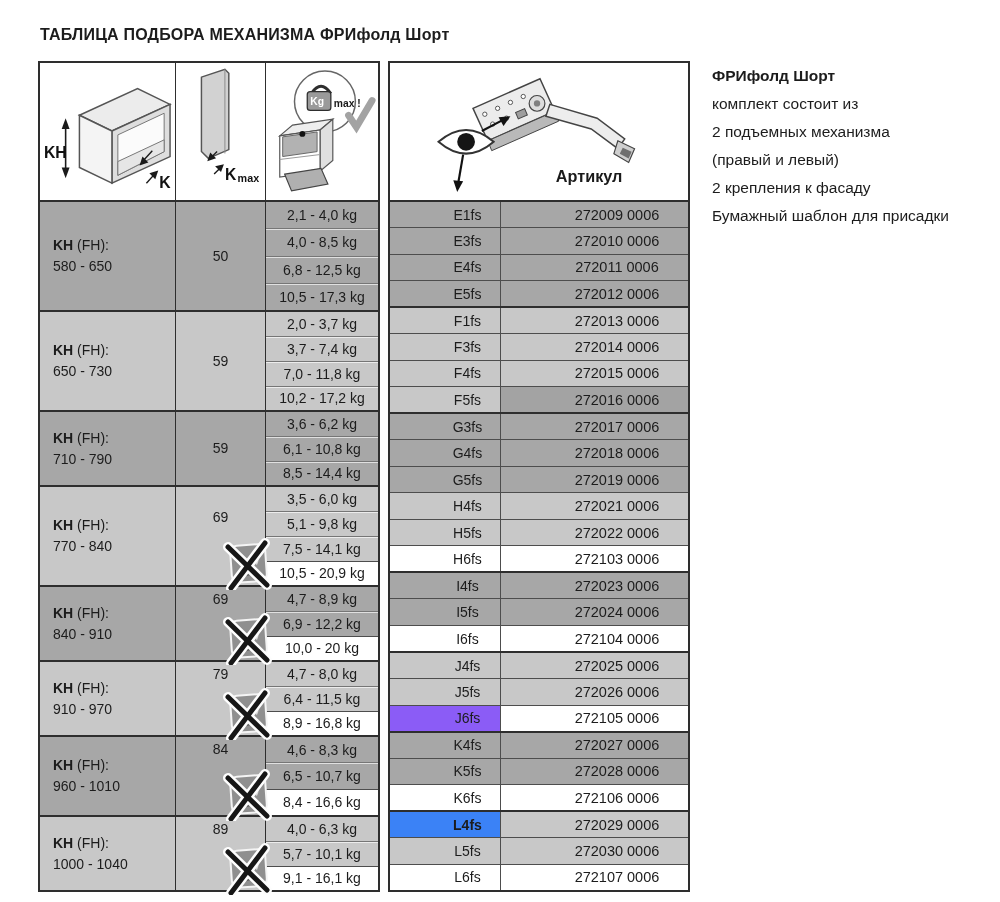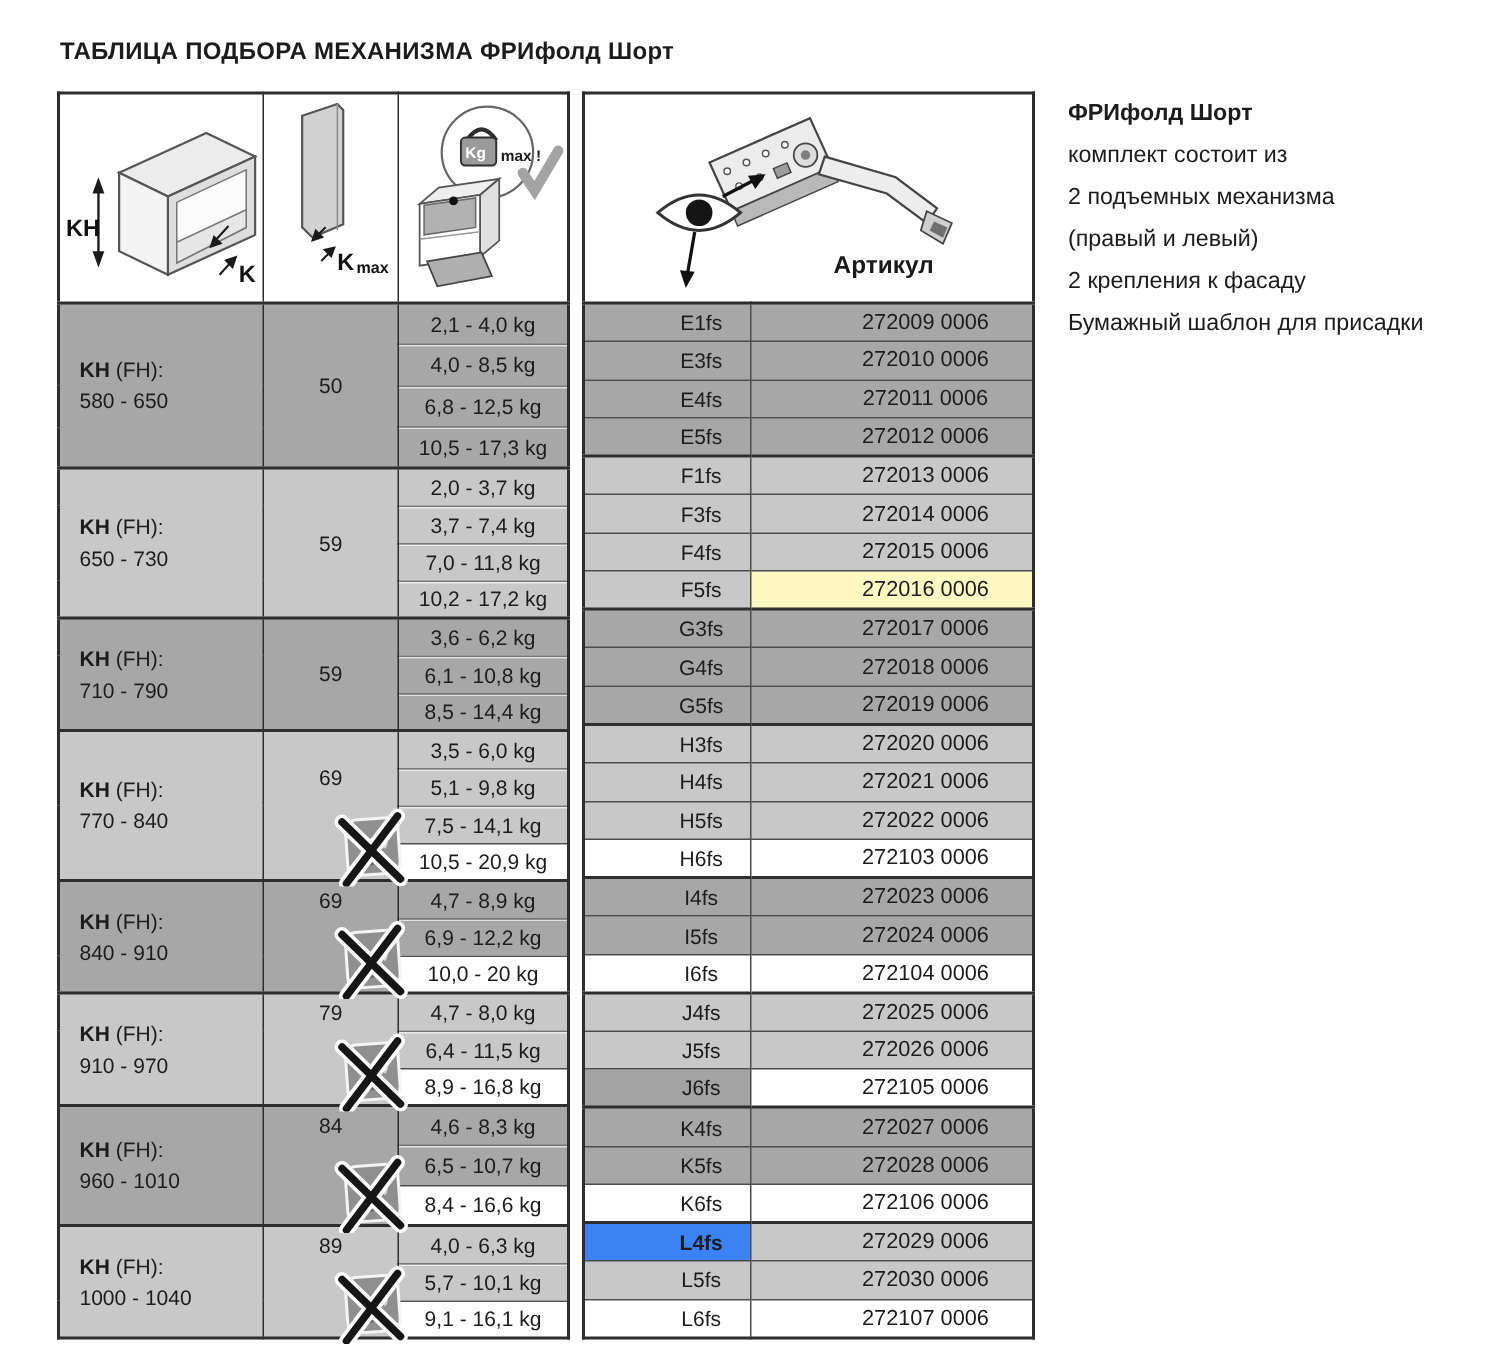--- a/index.html
+++ b/index.html
@@ -367,38 +367,34 @@
             <tr>
               <td class="ccell" style="background: rgb(200, 200, 200); margin-left: 37px;">F3fs</td>
               <td class="acell" style="background: rgb(200, 200, 200);">272014 0006</td>
             </tr>
             <tr>
               <td class="ccell" style="background: rgb(200, 200, 200);">F4fs</td>
               <td class="acell" style="background: rgb(200, 200, 200);">272015 0006</td>
             </tr>
             <tr>
               <td class="ccell" style="background: rgb(200, 200, 200);">F5fs</td>
-              <td class="acell" style="background: #fef9c3;">272016 0006</td>
+              <td class="acell" style="background: #a3a3a3;">272016 0006</td>
             </tr>
             <tr class="gstart">
               <td class="ccell" style="background: rgb(167, 167, 167);">G3fs</td>
               <td class="acell" style="background: rgb(167, 167, 167);">272017 0006</td>
             </tr>
             <tr>
               <td class="ccell" style="background: rgb(167, 167, 167);">G4fs</td>
               <td class="acell" style="background: rgb(167, 167, 167);">272018 0006</td>
             </tr>
             <tr>
               <td class="ccell" style="background: rgb(167, 167, 167);">G5fs</td>
               <td class="acell" style="background: rgb(167, 167, 167);">272019 0006</td>
             </tr>
-            <tr class="gstart">
-              <td class="ccell" style="background: rgb(200, 200, 200);">H3fs</td>
-              <td class="acell" style="background: rgb(200, 200, 200);">272020 0006</td>
-            </tr>
             <tr>
               <td class="ccell" style="background: rgb(200, 200, 200);">H4fs</td>
               <td class="acell" style="background: rgb(200, 200, 200);">272021 0006</td>
             </tr>
             <tr>
               <td class="ccell" style="background: rgb(200, 200, 200);">H5fs</td>
               <td class="acell" style="background: rgb(200, 200, 200);">272022 0006</td>
             </tr>
             <tr>
               <td class="ccell" style="background: rgb(255, 255, 255); margin-top: 43px;">H6fs</td>
@@ -418,21 +414,21 @@
             </tr>
             <tr class="gstart">
               <td class="ccell" style="background: rgb(200, 200, 200);">J4fs</td>
               <td class="acell" style="background: rgb(200, 200, 200);">272025 0006</td>
             </tr>
             <tr>
               <td class="ccell" style="background: rgb(200, 200, 200);">J5fs</td>
               <td class="acell" style="background: rgb(200, 200, 200);">272026 0006</td>
             </tr>
             <tr>
-              <td class="ccell" style="background: #a3a3a3; margin-top: 31px;">J6fs</td>
+              <td class="ccell" style="background: #8b5cf6; margin-top: 31px;">J6fs</td>
               <td class="acell" style="background: rgb(255, 255, 255);">272105 0006</td>
             </tr>
             <tr class="gstart">
               <td class="ccell" style="background: rgb(167, 167, 167);">K4fs</td>
               <td class="acell" style="background: rgb(167, 167, 167);">272027 0006</td>
             </tr>
             <tr>
               <td class="ccell" style="background: rgb(167, 167, 167);">K5fs</td>
               <td class="acell" style="background: rgb(167, 167, 167);">272028 0006</td>
             </tr>

